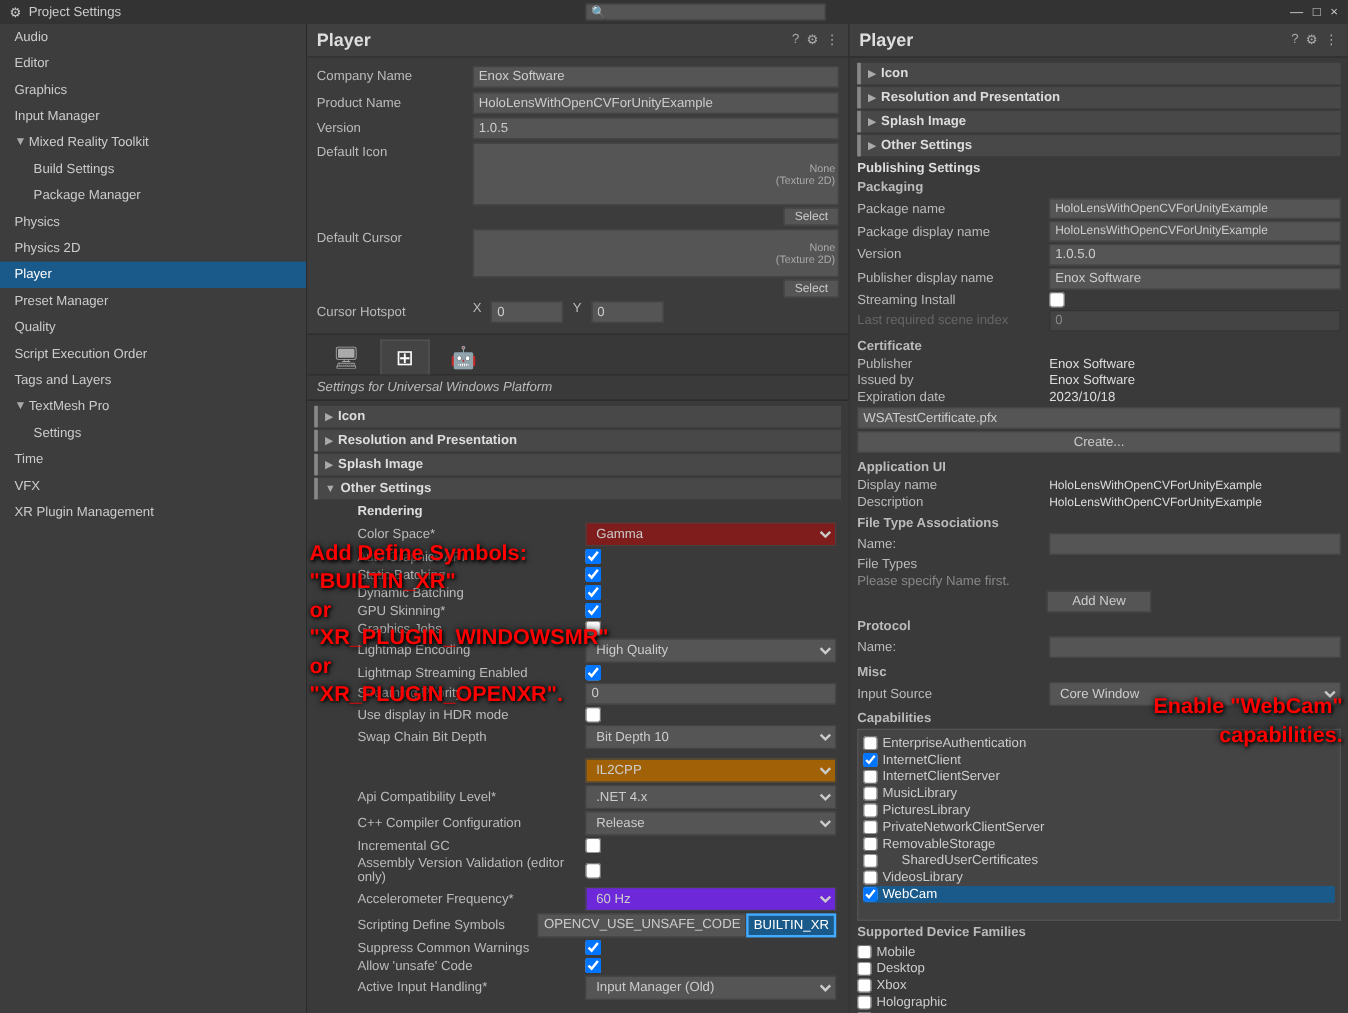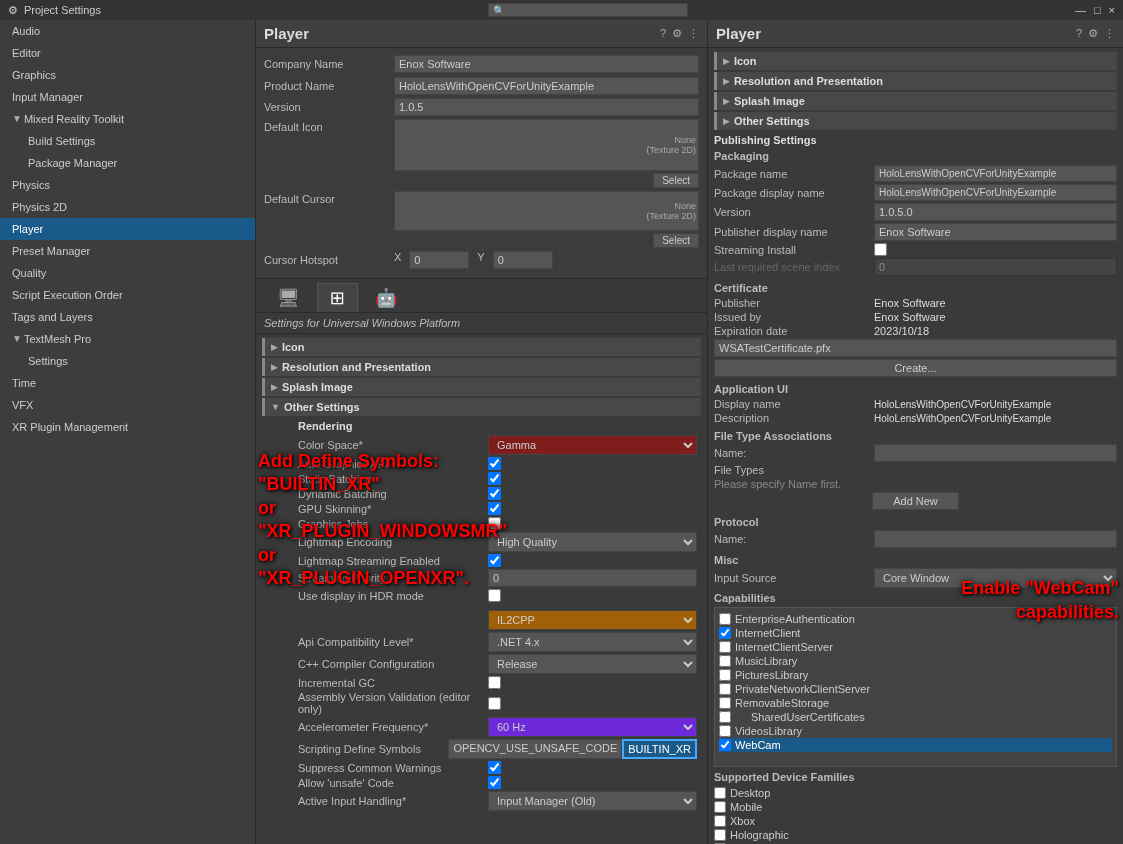--- a/index.html
+++ b/index.html
@@ -207,20 +207,26 @@
             <input type="checkbox" checked="" style="">
           </div>
           <div style="display:flex;align-items:center;margin-bottom:2px;">
             <span style="width:190px;color:#bbb;font-size:11px;">Streaming Priority</span>
             <input type="text" value="0" style="flex: 1 1 0%; background: rgb(85, 85, 85); border: 1px solid rgb(68, 68, 68); color: rgb(204, 204, 204); padding: 2px 4px; font-size: 11px; outline: none;">
           </div>
           <div style="display:flex;align-items:center;margin-bottom:2px;">
             <span style="width:190px;color:#bbb;font-size:11px;">Use display in HDR mode</span>
             <input type="checkbox" style="">
           </div>
+          <div style="display:flex;align-items:center;margin-bottom:2px;">
+            <span style="width:190px;color:#bbb;font-size:11px;">Swap Chain Bit Depth</span>
+            <select style="flex:1;background:#555;border:1px solid #444;color:#ccc;padding:2px 4px;font-size:11px;outline:none;">
+              <option>Bit Depth 10</option>
+            </select>
+          </div>
 
           <div style="height:6px;"></div>
           <div style="display:flex;align-items:center;margin-bottom:2px;">
             <span style="width:190px;color:#bbb;font-size:11px;"></span>
             <select style="flex:1;background:#a16207;border:1px solid #444;color:#ccc;padding:2px 4px;font-size:11px;outline:none;">
               <option>IL2CPP</option><option>Mono</option>
             </select>
           </div>
           <div style="display:flex;align-items:center;margin-bottom:2px;">
             <span style="width:190px;color:#bbb;font-size:11px;">Api Compatibility Level*</span>
@@ -441,25 +447,25 @@
               <span>WebCam</span>
           </div>
           <div style="display:flex;align-items:center;gap:4px;padding:1px 0;font-size:11px;color:#ccc;">
              
           </div>
         </div>
 
         <div style="font-weight:bold;color:#bbb;font-size:11px;margin-bottom:3px;">Supported Device Families</div>
         <div style="display:flex;align-items:center;gap:4px;padding:1px 0;font-size:11px;color:#ccc;">
           <input type="checkbox" style="width: 12px; height: 12px;"> 
-            <span>Desktop</span>
+            <span>Mobile</span>
         </div>
         <div style="display:flex;align-items:center;gap:4px;padding:1px 0;font-size:11px;color:#ccc;">
           <input type="checkbox" style="width: 12px; height: 12px;"> 
-            <span>Mobile</span>
+            <span>Desktop</span>
         </div>
         <div style="display:flex;align-items:center;gap:4px;padding:1px 0;font-size:11px;color:#ccc;">
           <input type="checkbox" style="width: 12px; height: 12px;"> 
             <span>Xbox</span>
         </div>
         <div style="display:flex;align-items:center;gap:4px;padding:1px 0;font-size:11px;color:#ccc;">
           <input type="checkbox" style="width: 12px; height: 12px;"> 
             <span>Holographic</span>
         </div>
         <div style="display:flex;align-items:center;gap:4px;padding:1px 0;font-size:11px;color:#ccc;">

